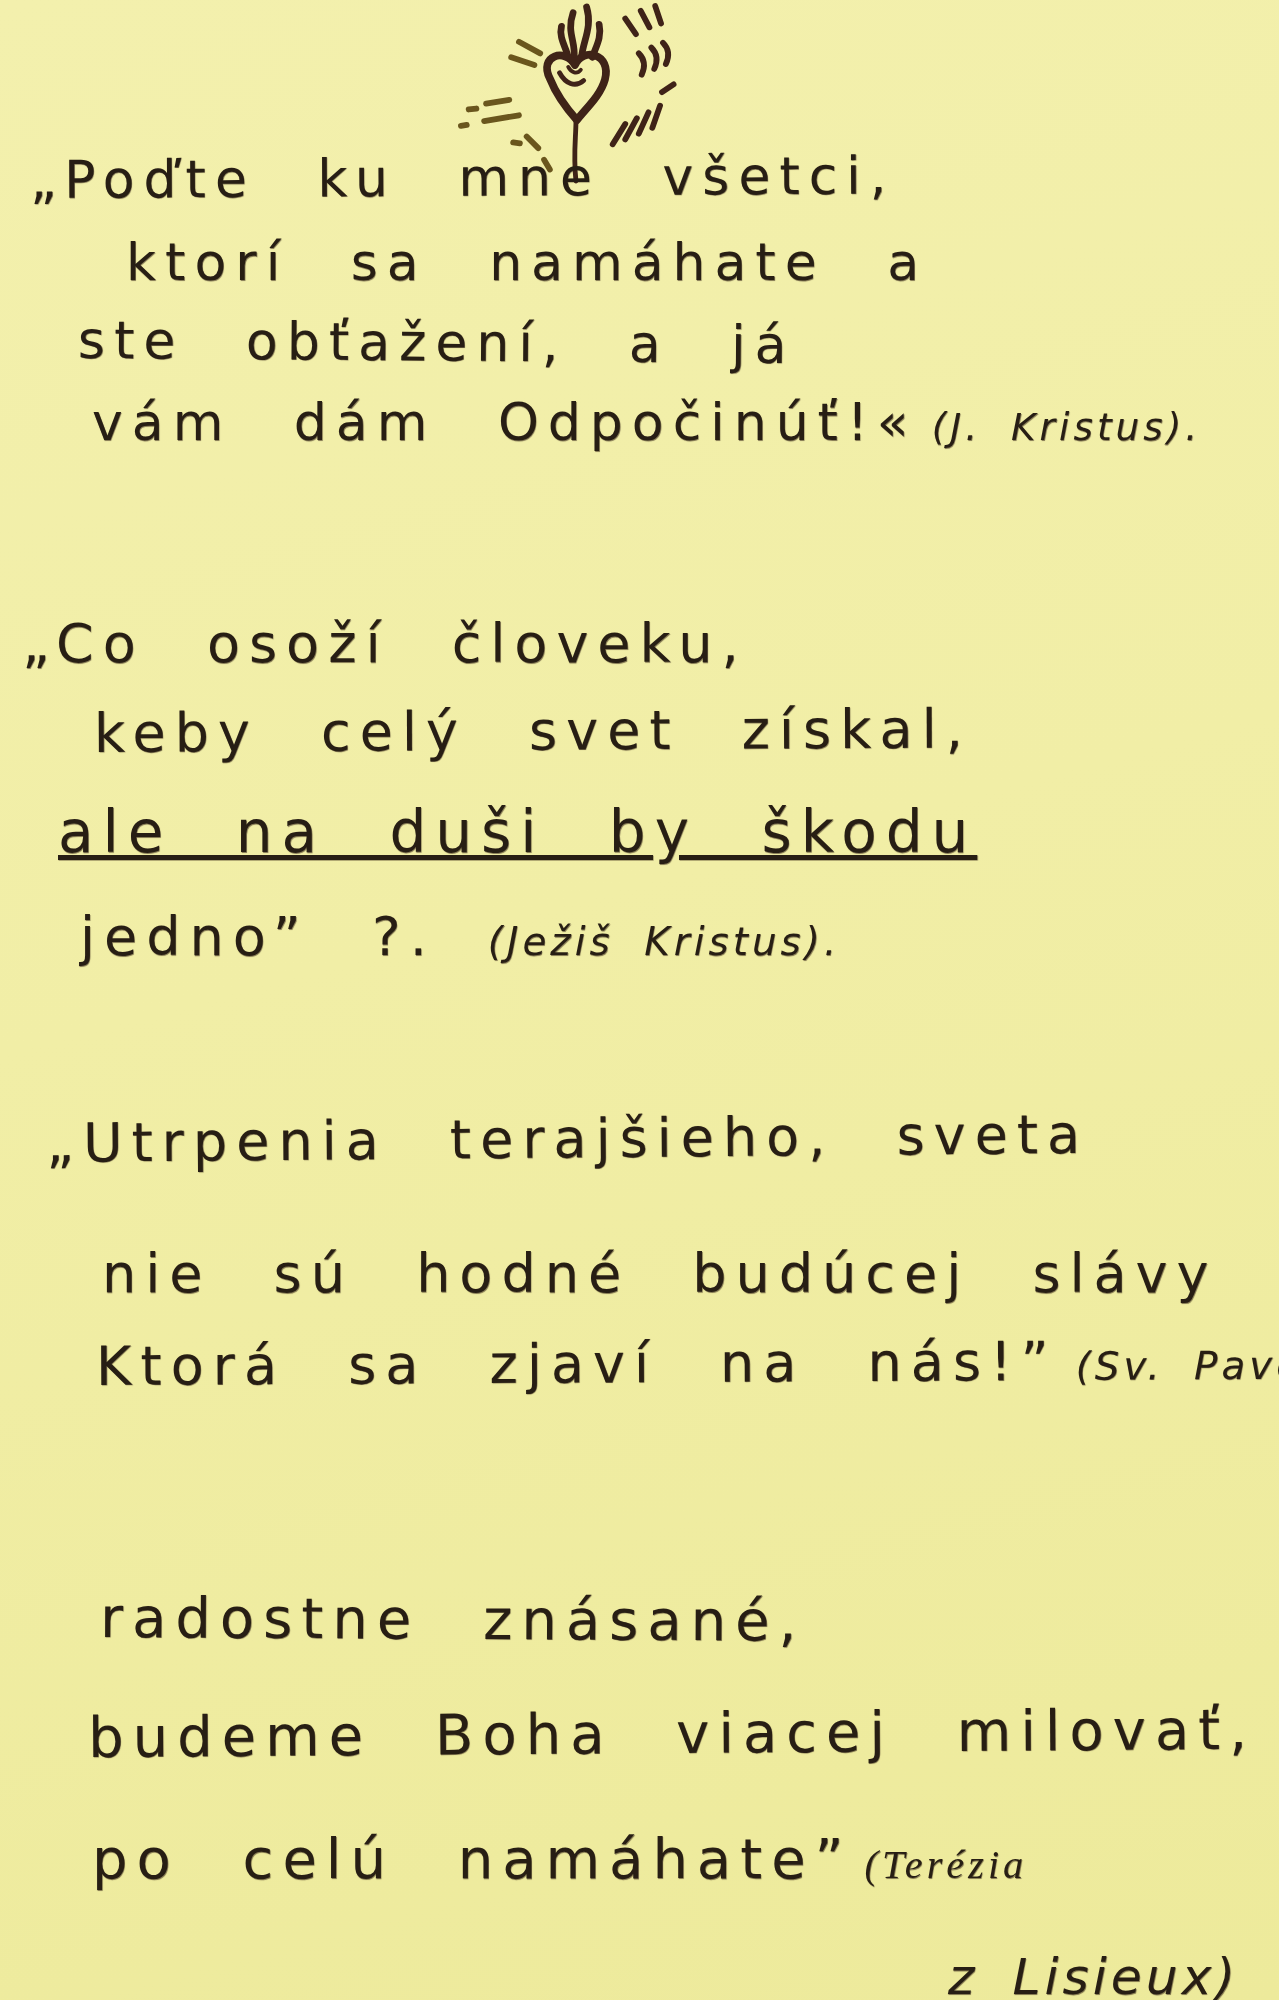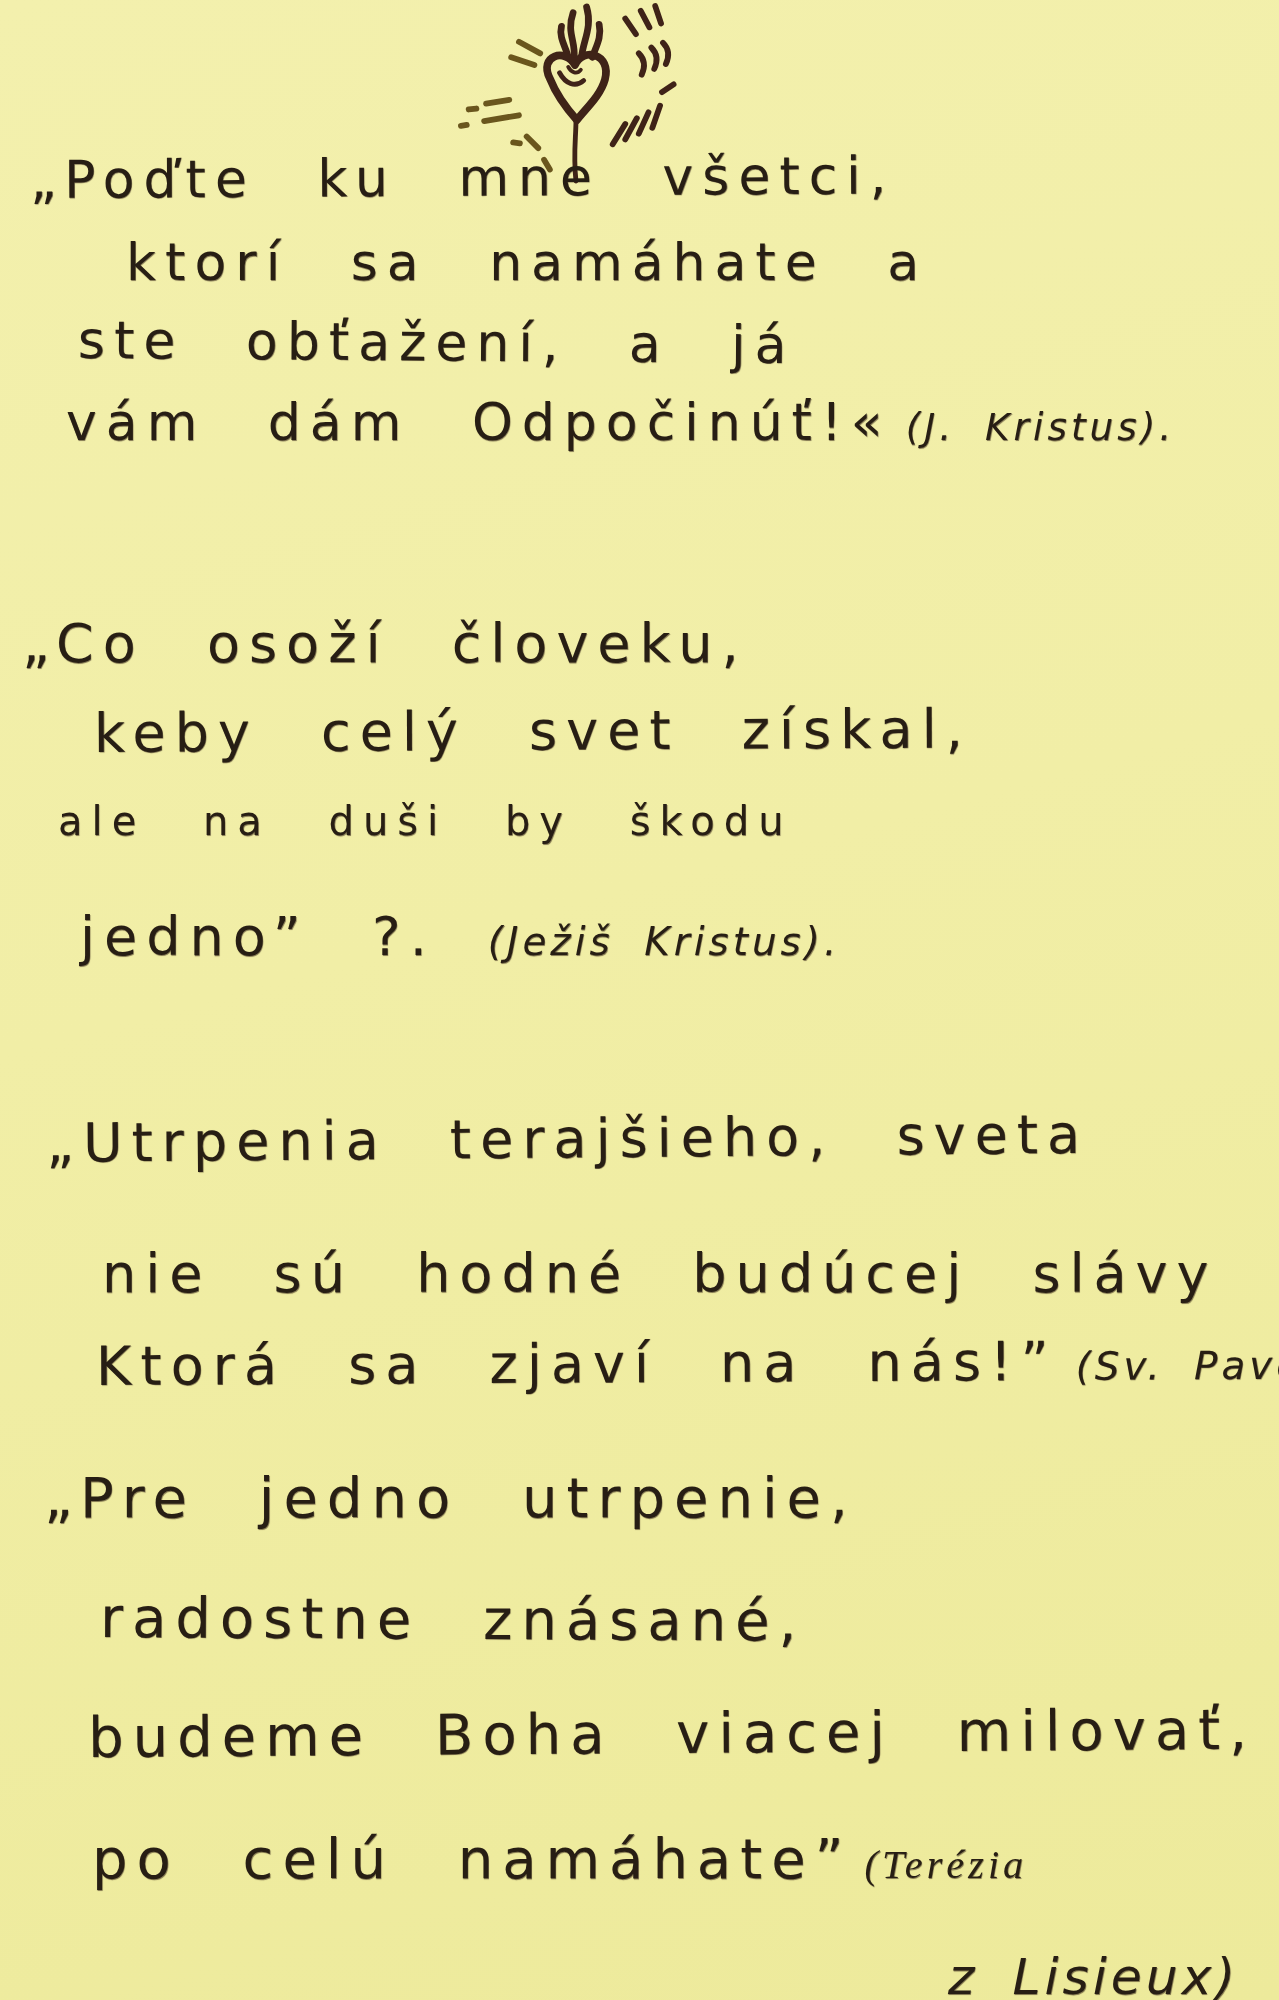--- a/index.html
+++ b/index.html
@@ -14,26 +14,26 @@
     position:absolute;white-space:nowrap;color:#271e14;
     font-size:52px;letter-spacing:9px;word-spacing:36px;
     text-shadow:0.6px 0.6px 0.7px rgba(46,28,16,0.55);
     transform-origin:left center;
   }
   .attr{font-size:0.72em;font-style:italic;letter-spacing:4px;word-spacing:14px;}
   
   .l0{left:30px;top:150px;transform:rotate(-0.3deg);}
   .l1{left:90px;top:232px;margin-left:36px;}
   .l2{left:78px;top:310px;transform:rotate(0.4deg);}
-  .l3{left:66px;top:392px;text-align:center;}
+  .l3{left:92px;top:392px;text-align:center;}
   .l3 .attr{margin-left:14px;}
   
   .l4{left:22px;top:612px;font-size:54px;}
   .l5{left:94px;top:702px;font-size:54px;transform:rotate(-0.3deg);}
-  .l6{left:58px;top:798px;font-size:40px;}
+  .l6{left:58px;top:798px;font-size:58px;text-decoration:underline;}
   .l7{left:80px;top:905px;font-size:54px;}
   .l7 .attr{margin-left:52px;}
   
   .l8{left:46px;top:1112px;font-size:54px;transform:rotate(-0.5deg);}
   .l9{left:102px;top:1218px;font-size:54px;margin-top:24px;}
   .l10{left:96px;top:1335px;font-size:54px;transform:rotate(-0.3deg);}
   .l10 .attr{margin-left:18px;}
   
   .l11{left:44px;top:1465px;font-size:56px;}
   .l12{left:100px;top:1585px;font-size:56px;transform:rotate(0.3deg);}
@@ -98,19 +98,18 @@
 
   <div class="line l4"><span>„Co osoží človeku,</span></div>
   <div class="line l5"><span>keby celý svet získal,</span></div>
   <div class="line l6"><span>ale na duši by škodu</span></div>
   <div class="line l7"><span>jedno” ?.</span><span class="attr">(Ježiš Kristus).</span></div>
 
   <div class="line l8"><span>„Utrpenia terajšieho, sveta</span></div>
   <div class="line l9"><span>nie sú hodné budúcej slávy</span></div>
   <div class="line l10"><span>Ktorá sa zjaví na nás!”</span><span class="attr">(Sv. Pavol</span></div>
 
-  <div class="line l11"><span>„Pre jedno utrpenie,</span></div>
   <div class="line l12"><span>radostne znásané,</span></div>
   <div class="line l13"><span>budeme Boha viacej milovať,</span></div>
   <div class="line l14"><span>po celú namáhate”</span><span class="attr">(Terézia</span></div>
   <div class="line l15"><span class="attr">z Lisieux)</span></div>
 
 </div>
 
 </body></html>

